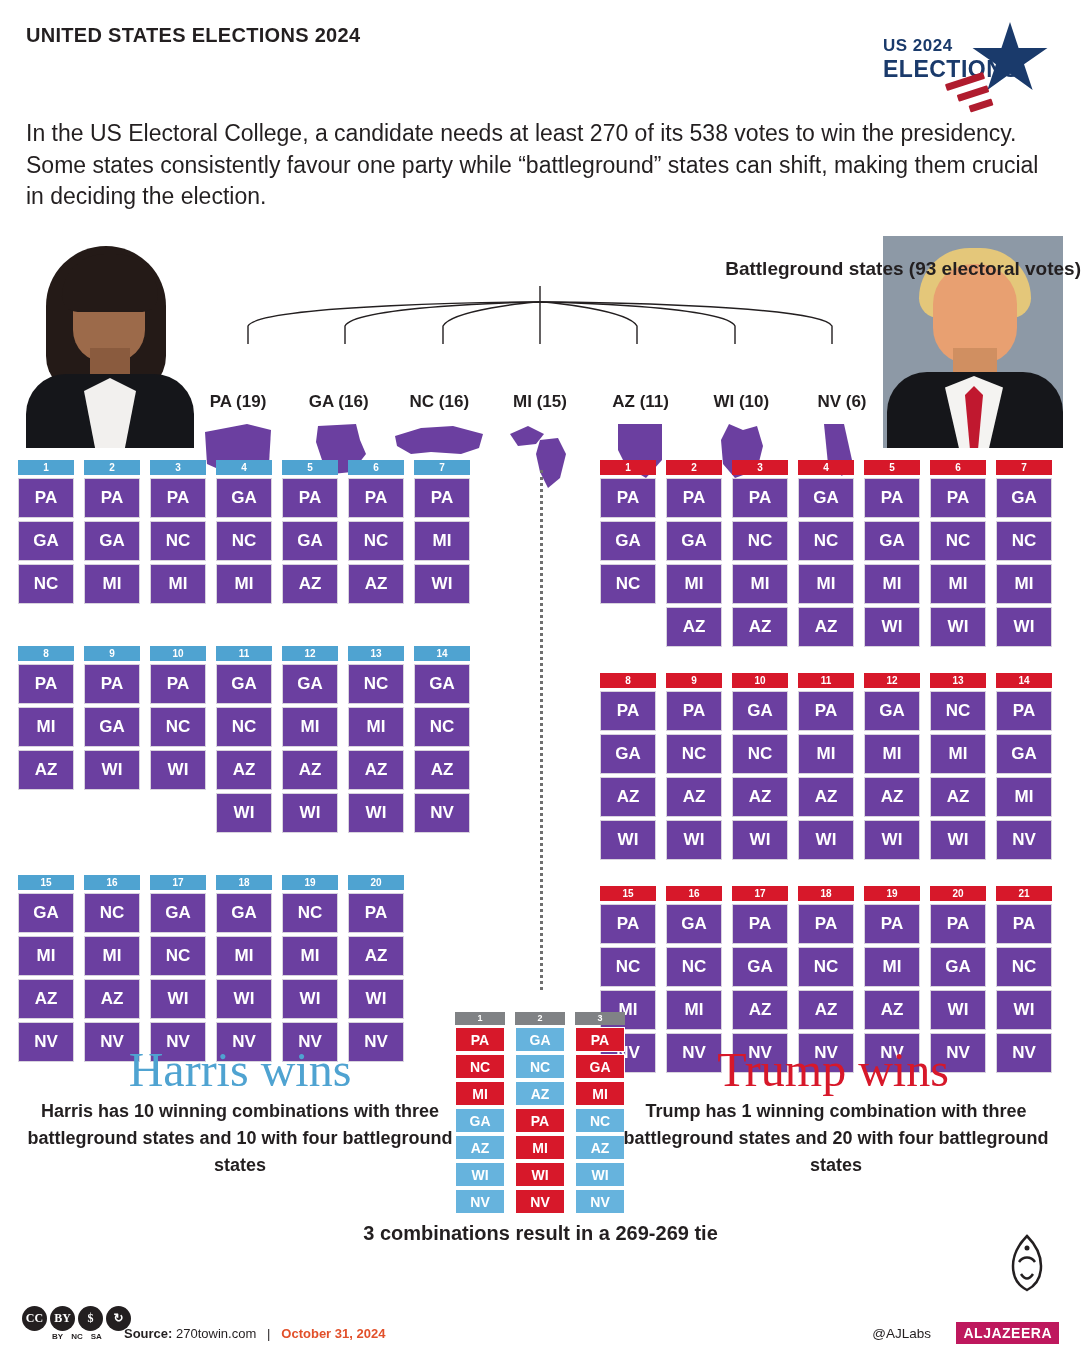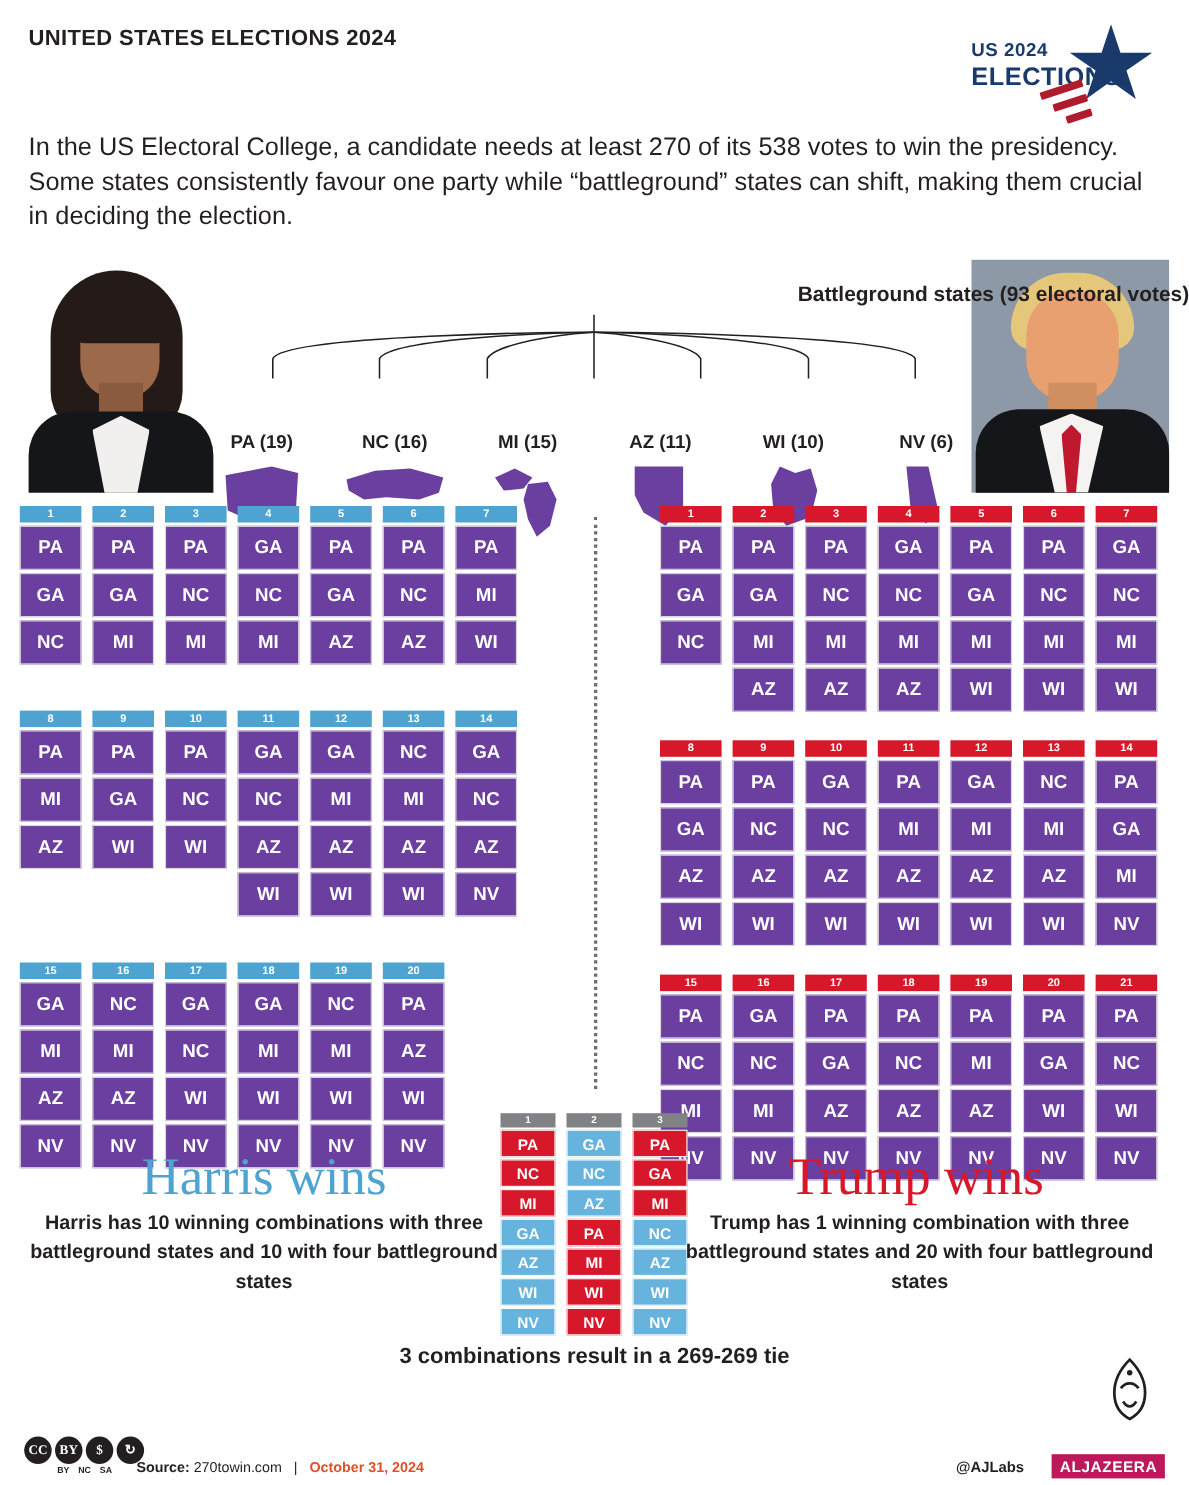--- a/index.html
+++ b/index.html
@@ -151,21 +151,21 @@
   .cc-badge {
     width:25px; height:25px; border-radius:50%; background:#231f20; color:#fff;
     font-size:12px; font-weight:bold; display:flex; align-items:center; justify-content:center;
     font-family:"Liberation Serif", serif;
   }
   .cc-labels { position:absolute; left:52px; top:32px; display:flex; gap:8px; font-size:8px; font-weight:bold; }
   .foot-line1 { position:absolute; left:124px; top:4px; font-size:13.5px; }
   .foot-line2 { position:absolute; left:124px; top:26px; font-size:13px; }
   .foot-line1 b, .foot-line2 b { font-weight:bold; }
   .src-date { color:#e2502a; font-weight:bold; }
-  .handle { position:absolute; right:150px; top:26px; font-size:13.5px; font-weight:bold; }
+  .handle { position:absolute; right:150px; top:26px; font-size:13.5px; font-weight:normal; }
   .ajz {
     position:absolute; right:22px; top:22px; background:#be185d; color:#fff;
     font-size:14px; font-weight:bold; padding:3px 7px; letter-spacing:0.5px;
   }
 </style>
 </head>
 <body>
 
 <div class="page">
 
@@ -212,20 +212,26 @@
     <path d="M350 16 C 360 16, 438 24, 447 40 L447 58" stroke="#231f20" fill="none" stroke-width="1.4"></path>
     <path d="M350 16 C 365 16, 535 20, 545 40 L545 58" stroke="#231f20" fill="none" stroke-width="1.4"></path>
     <path d="M350 16 C 370 16, 630 18, 642 40 L642 58" stroke="#231f20" fill="none" stroke-width="1.4"></path>
   </svg>
 
   <div class="state-cols">
     <div class="state-col">
       <div class="label">PA (19)</div>
       <svg class="shape" width="74" height="56" viewBox="0 0 74 56">
         <path d="M4 12 L46 4 L70 10 L68 44 L24 52 L6 44 Z" fill="#6b3fa0"></path>
+      </svg>
+    </div>
+    <div class="state-col">
+      <div class="label">GA (16)</div>
+      <svg class="shape" width="62" height="58" viewBox="0 0 62 58">
+        <path d="M10 6 L48 4 L52 20 L58 34 L44 52 L24 54 L14 40 L8 22 Z" fill="#6b3fa0"></path>
       </svg>
     </div>
     <div class="state-col">
       <div class="label">NC (16)</div>
       <svg class="shape" width="96" height="46" viewBox="0 0 96 46">
         <path d="M4 16 L30 8 L62 6 L92 14 L88 28 L70 34 L40 32 L20 34 L6 26 Z" fill="#6b3fa0"></path>
       </svg>
     </div>
     <div class="state-col">
       <div class="label">MI (15)</div>

